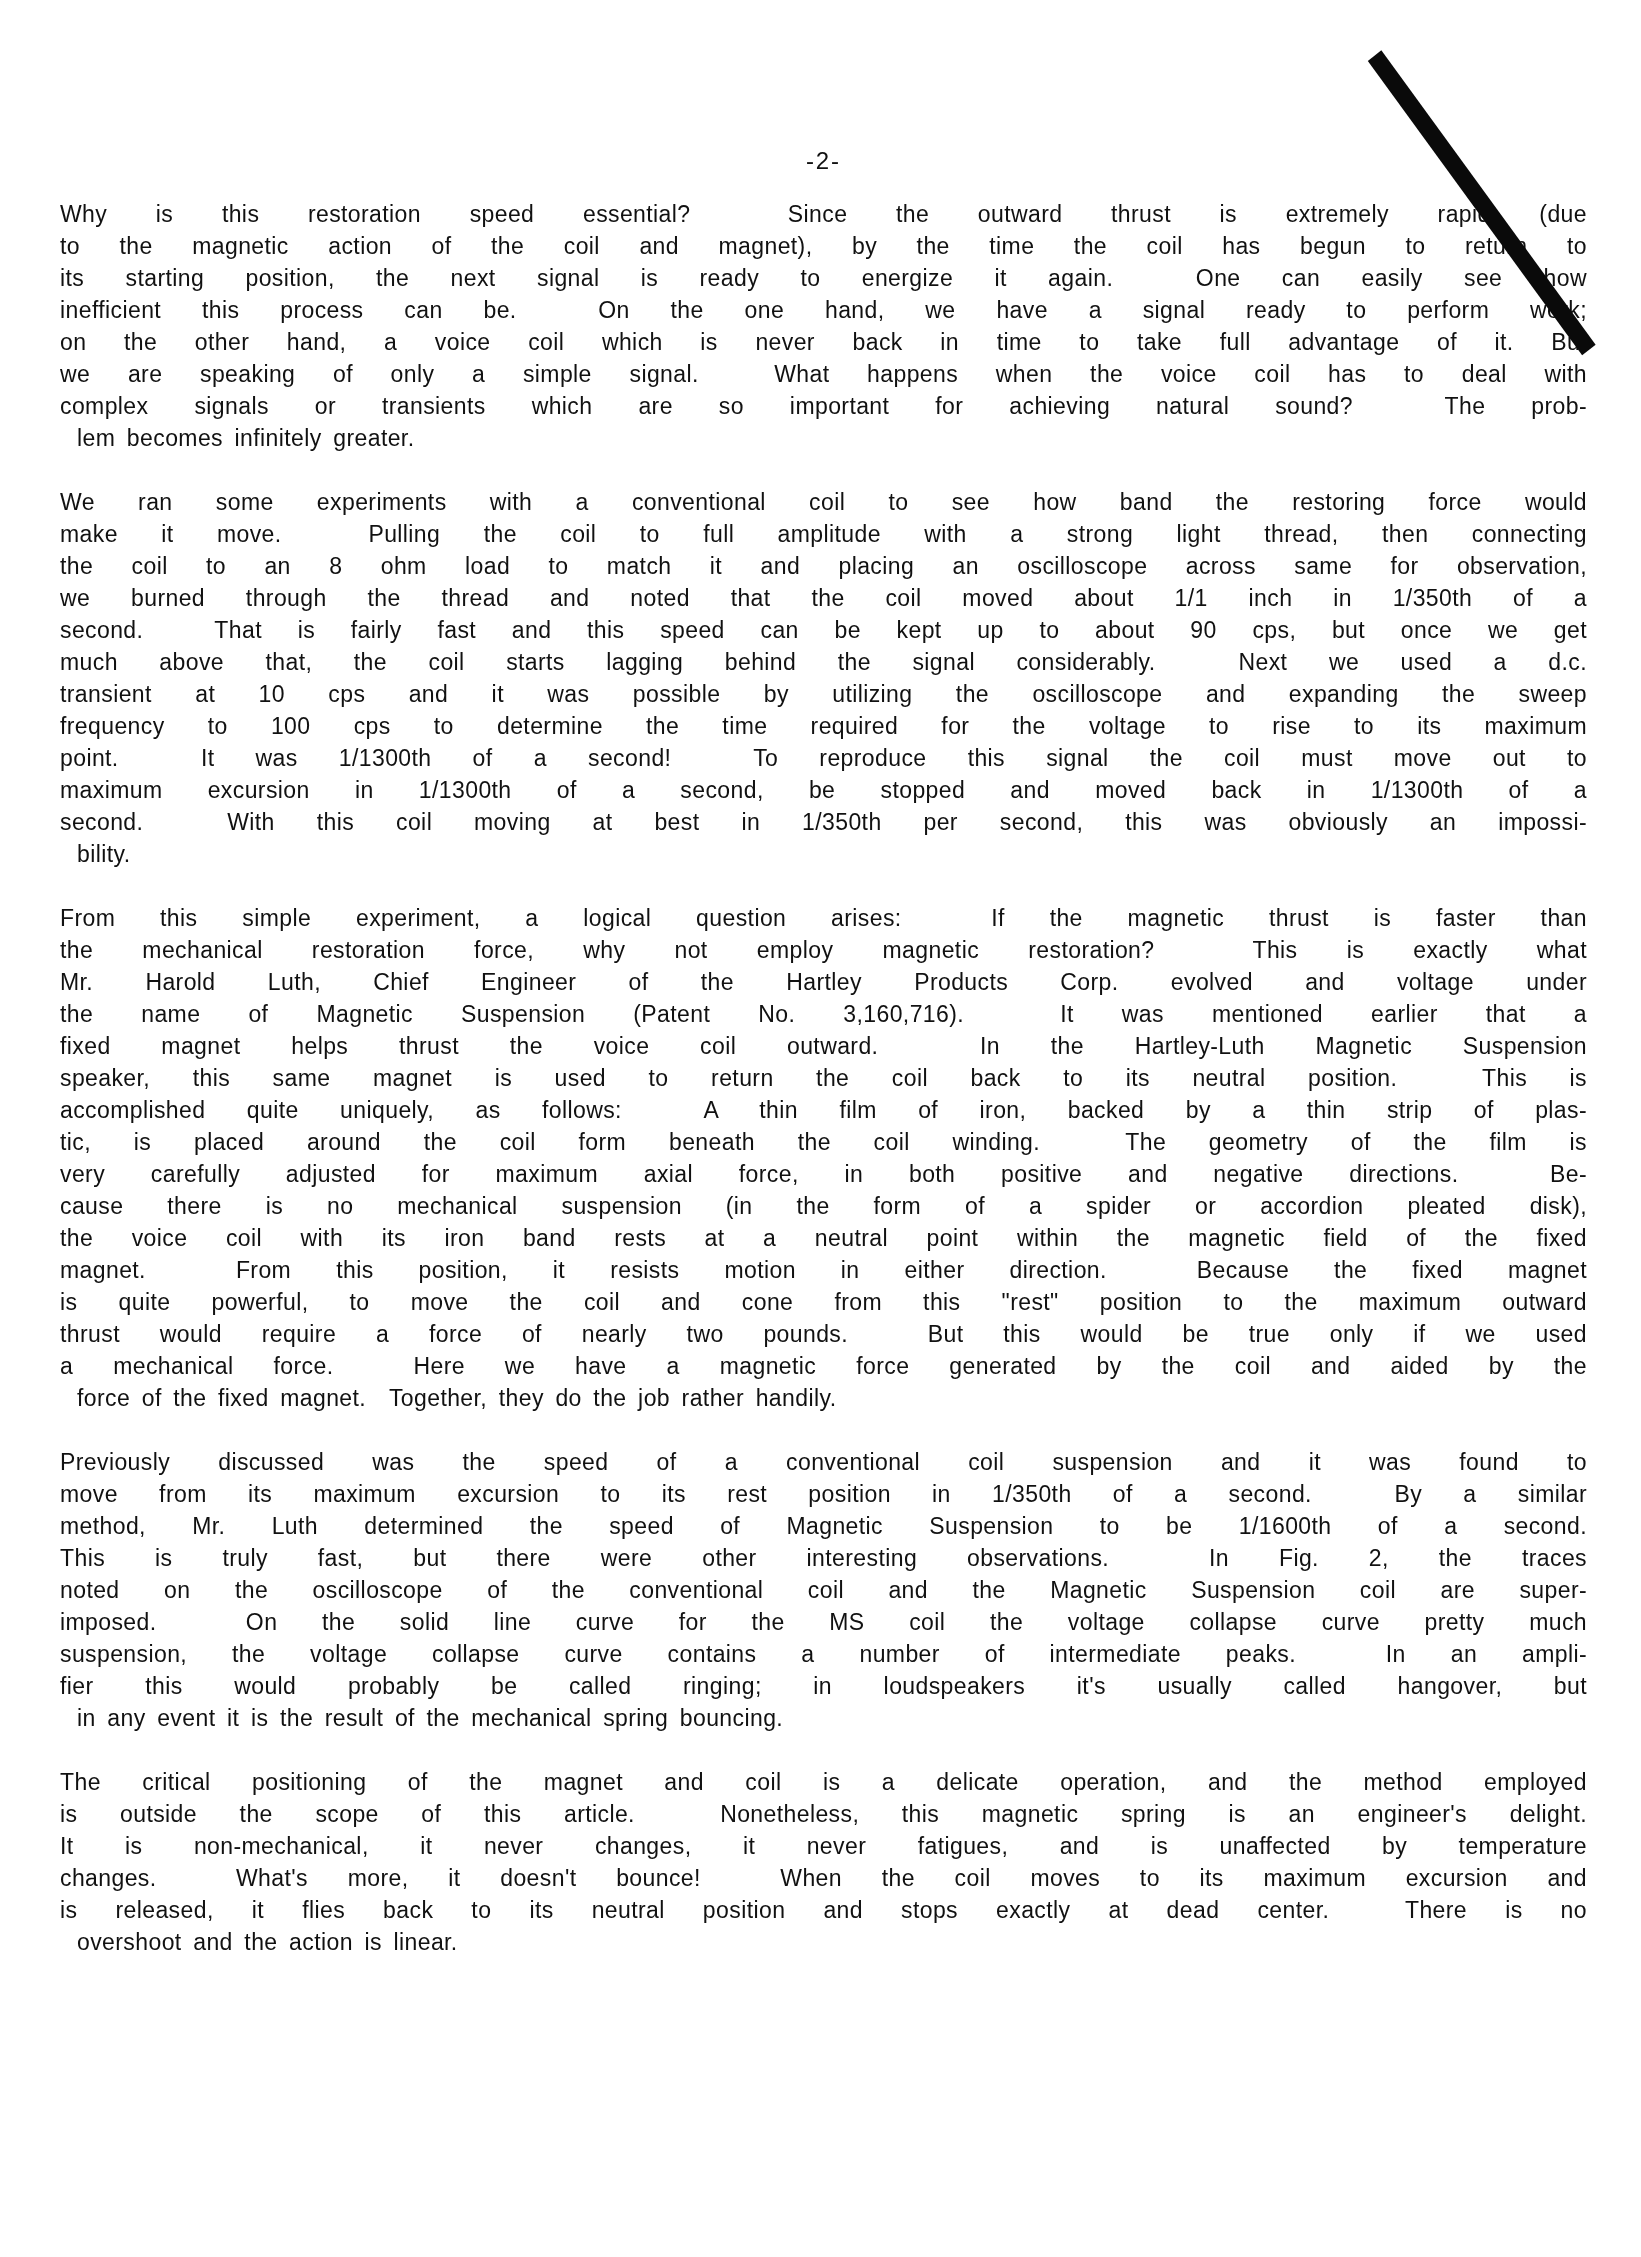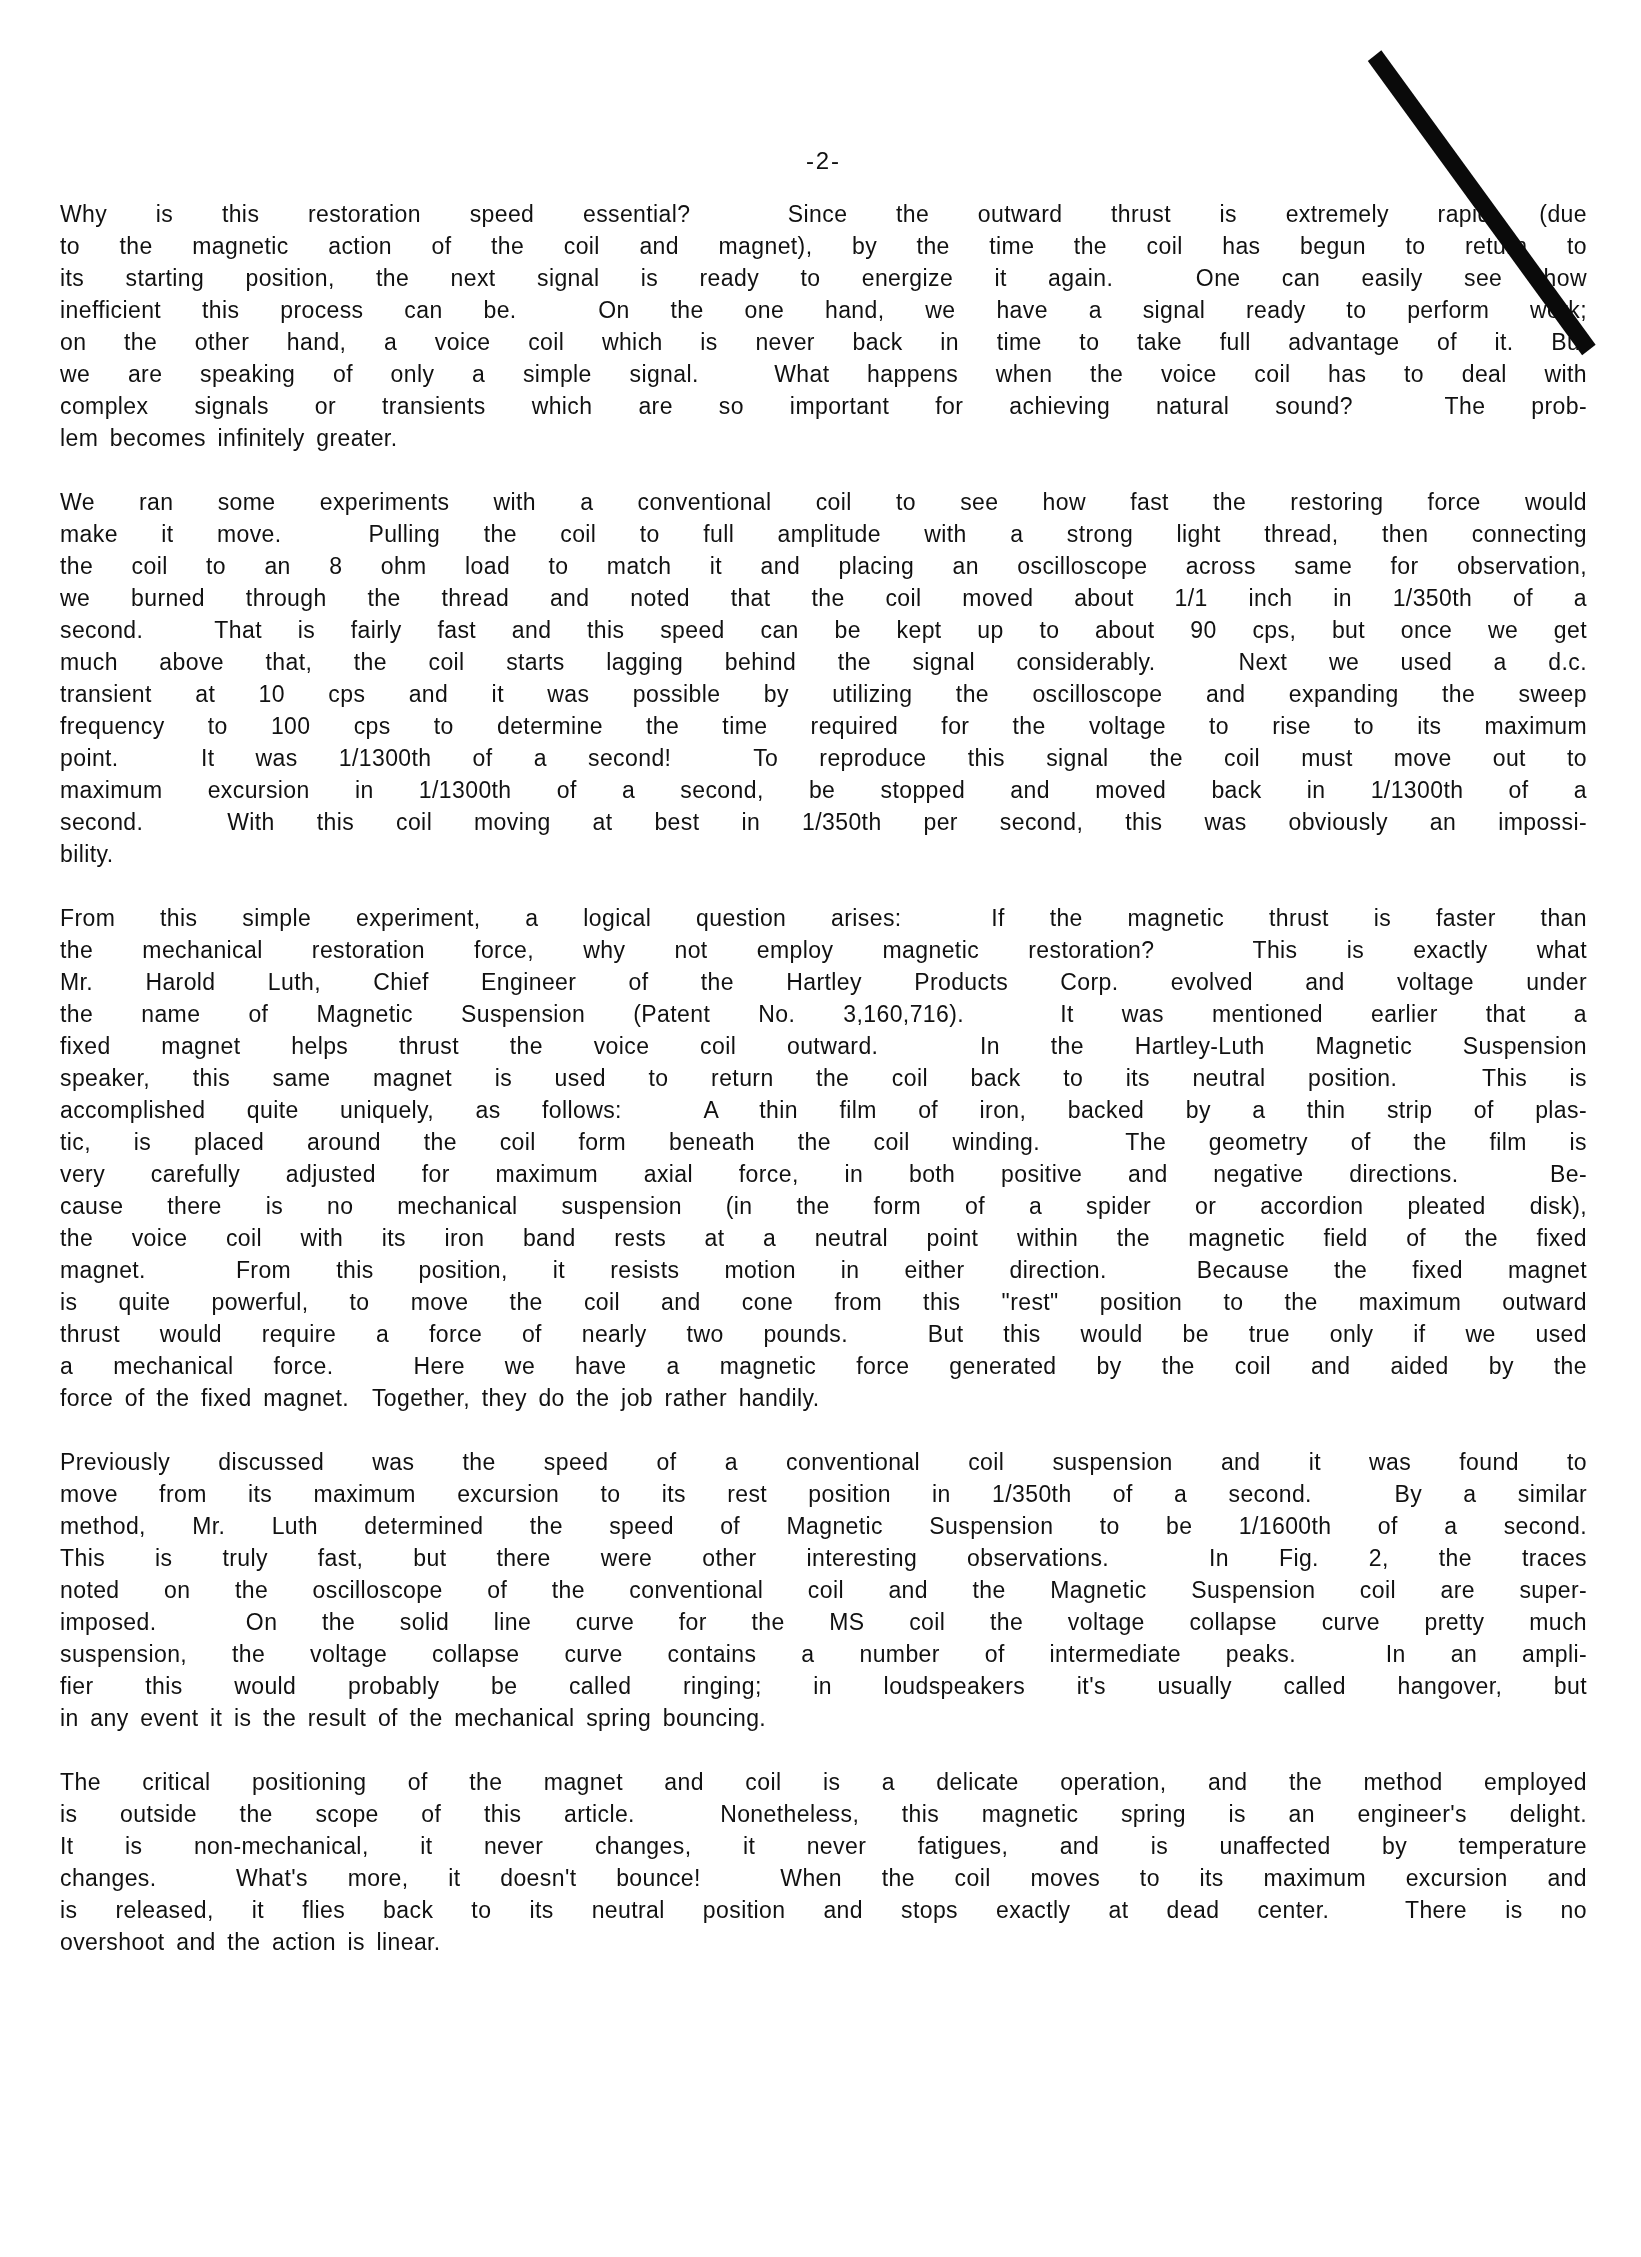--- a/index.html
+++ b/index.html
@@ -29,21 +29,21 @@
     text-align: center;
     margin-bottom: 21px;
     font-size: 24px;
     letter-spacing: 1.9px;
   }
   .paragraph { margin-bottom: 32px; }
   .line {
     text-align: justify;
     text-align-last: justify;
   }
-  .line.last { text-align-last: left; }
+  .line.last { text-align-last: left; margin-left: 17px; }
   .scan-mark {
     position: absolute;
     top: 0; left: 0;
     width: 1641px; height: 2257px;
     pointer-events: none;
   }
 </style>
 </head>
 <body>
 
@@ -57,21 +57,21 @@
           <div class="line">Why is this restoration speed essential?&nbsp; Since the outward thrust is extremely rapid (due</div>
           <div class="line">to the magnetic action of the coil and magnet), by the time the coil has begun to return to</div>
           <div class="line">its starting position, the next signal is ready to energize it again.&nbsp; One can easily see how</div>
           <div class="line">inefficient this process can be.&nbsp; On the one hand, we have a signal ready to perform work;</div>
           <div class="line">on the other hand, a voice coil which is never back in time to take full advantage of it. But</div>
           <div class="line">we are speaking of only a simple signal.&nbsp; What happens when the voice coil has to deal with</div>
           <div class="line">complex signals or transients which are so important for achieving natural sound?&nbsp; The prob-</div>
           <div class="line last">lem becomes infinitely greater.</div>
         </div>
         <div class="paragraph">
-          <div class="line">We ran some experiments with a conventional coil to see how fast the restoring force would</div>
+          <div class="line">We ran some experiments with a conventional coil to see how band the restoring force would</div>
           <div class="line">make it move.&nbsp; Pulling the coil to full amplitude with a strong light thread, then connecting</div>
           <div class="line">the coil to an 8 ohm load to match it and placing an oscilloscope across same for observation,</div>
           <div class="line">we burned through the thread and noted that the coil moved about 1/1 inch in 1/350th of a</div>
           <div class="line">second.&nbsp; That is fairly fast and this speed can be kept up to about 90 cps, but once we get</div>
           <div class="line">much above that, the coil starts lagging behind the signal considerably.&nbsp; Next we used a d.c.</div>
           <div class="line">transient at 10 cps and it was possible by utilizing the oscilloscope and expanding the sweep</div>
           <div class="line">frequency to 100 cps to determine the time required for the voltage to rise to its maximum</div>
           <div class="line">point.&nbsp; It was 1/1300th of a second!&nbsp; To reproduce this signal the coil must move out to</div>
           <div class="line">maximum excursion in 1/1300th of a second, be stopped and moved back in 1/1300th of a</div>
           <div class="line">second.&nbsp; With this coil moving at best in 1/350th per second, this was obviously an impossi-</div>

